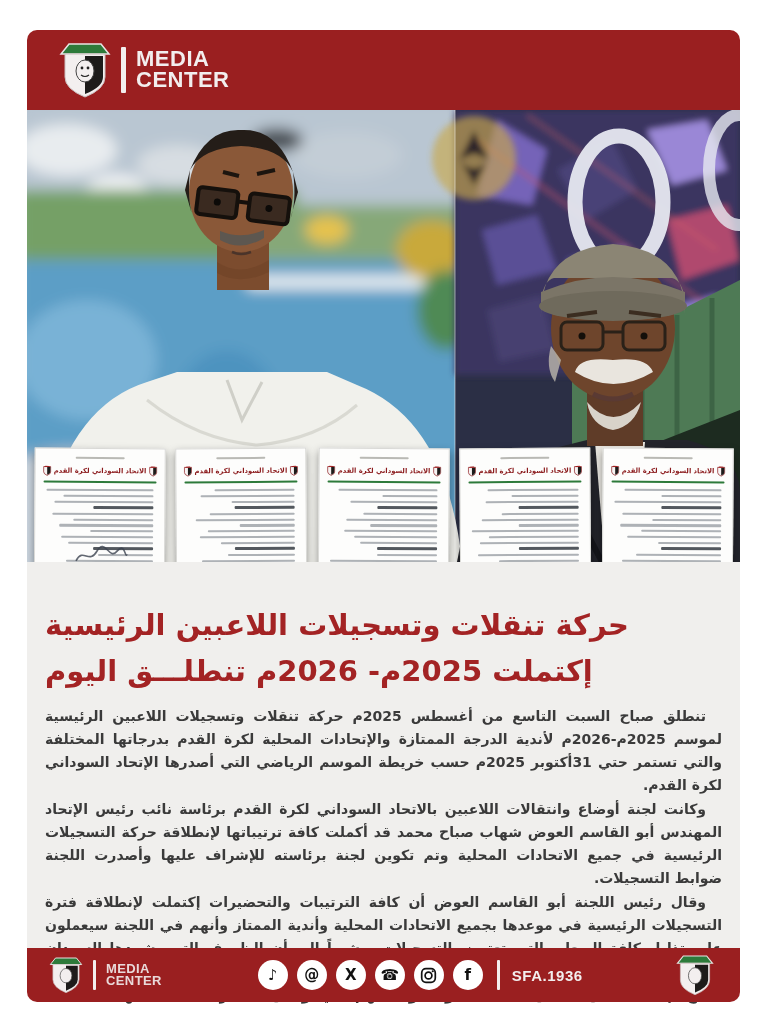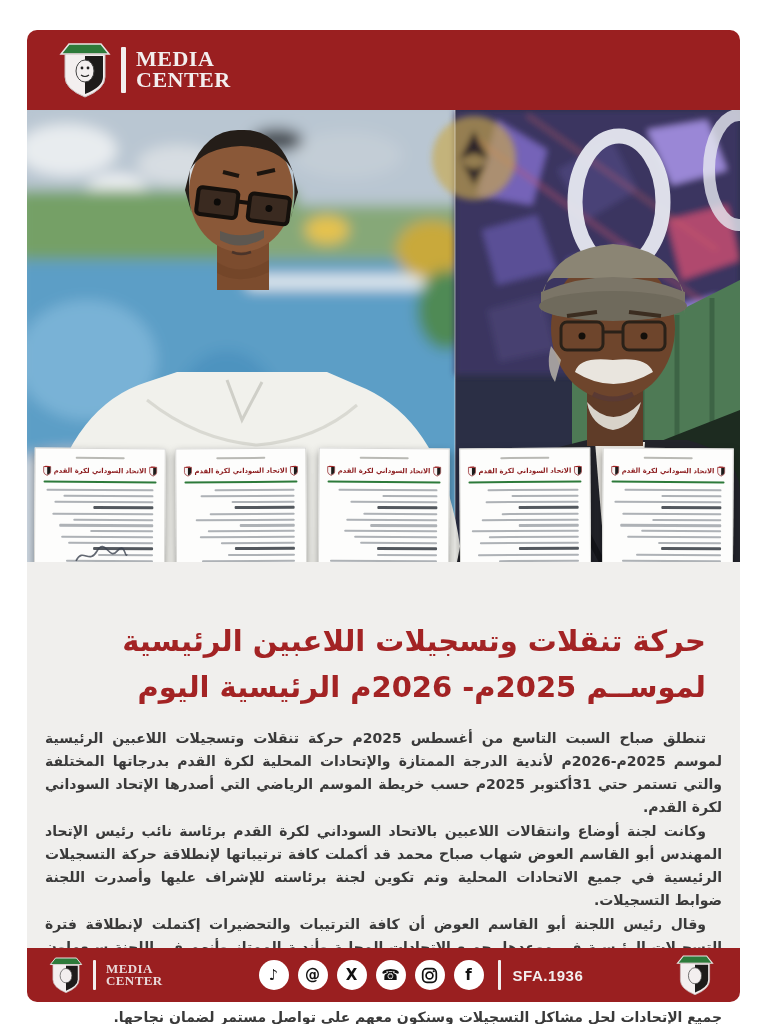--- a/index.html
+++ b/index.html
@@ -19,21 +19,21 @@
 
   
   .band-header{
     height:80px;background:var(--red);border-radius:10px 10px 0 0;
     display:flex;align-items:center;padding-left:32px;
   }
   .brand{display:flex;align-items:center;gap:10px;}
   .brand-divider{width:5px;height:46px;background:#f3eeee;border-radius:1px;}
   .brand-divider.small{width:3px;height:30px;}
   .brand-text{
-    color:#f3eeee;font-family:Liberation Serif, serif;
+    color:#f3eeee;font-family:Liberation Sans, sans-serif;
     font-weight:bold;font-size:22px;line-height:.95;letter-spacing:.5px;
   }
   .brand-text.small{font-size:13px;letter-spacing:.4px;color:#e9d9d9;}
 
   
   .photo{position:relative;height:452px;overflow:hidden;background:#3b82f6;}
   .photo svg{display:block;}
 
   
   .docs{
@@ -57,21 +57,21 @@
   .dline{height:2.4px;background:#8f949b;border-radius:1px;margin:3.4px 4px 0 auto;opacity:.72;}
   .dline.hdr{background:#4a4f55;height:3px;opacity:.95;}
   .signature{position:absolute;left:38px;width:56px;height:22px;opacity:.8;}
   .signature.mid{top:96px;}
 
   
   .content{
     background:var(--content-bg);height:386px;padding:40px 18px 0;position:relative;
   }
   .headline{
-    margin:16px;text-align:right;color:var(--headline-red);
+    margin:0;text-align:left;color:var(--headline-red);
     font-size:29px;font-weight:bold;line-height:1.6;direction:rtl;
   }
   .article{
     margin-top:10px;direction:rtl;text-align:justify;color:#3a3a3a;
     font-size:14px;font-weight:bold;line-height:1.66;
   }
   .article p{margin:0;text-indent:16px;}
 
   
   .band-footer{
@@ -380,21 +380,21 @@
           <div class="dline hdr" style="width:52%"></div>
           <div class="dline" style="width:74%"></div>
           <div class="dline" style="width:86%"></div>
         </div>
       </div>
   </div>
 
   <div class="content">
     <h1 class="headline">
       <span>حركة تنقلات وتسجيلات اللاعبين الرئيسية</span><br>
-      <span>لموســم 2025م- 2026م الرئيسية اليوم</span>
+      <span>إكتملت 2025م- 2026م تنطلـــق اليوم</span>
     </h1>
     <div class="article">
       <p>تنطلق صباح السبت التاسع من أغسطس 2025م حركة تنقلات وتسجيلات اللاعبين الرئيسية لموسم 2025م-2026م لأندية الدرجة الممتازة والإتحادات المحلية لكرة القدم بدرجاتها المختلفة والتي تستمر حتي 31أكتوبر 2025م حسب خريطة الموسم الرياضي التي أصدرها الإتحاد السوداني لكرة القدم.</p>
       <p>وكانت لجنة أوضاع وانتقالات اللاعبين بالاتحاد السوداني لكرة القدم برئاسة نائب رئيس الإتحاد المهندس أبو القاسم العوض شهاب صباح محمد قد أكملت كافة ترتيباتها لإنطلاقة حركة التسجيلات الرئيسية في جميع الاتحادات المحلية وتم تكوين لجنة برئاسته للإشراف عليها وأصدرت اللجنة ضوابط التسجيلات.</p>
       <p>وقال رئيس اللجنة أبو القاسم العوض أن كافة الترتيبات والتحضيرات إكتملت لإنطلاقة فترة التسجيلات الرئيسية في موعدها بجميع الاتحادات المحلية وأندية الممتاز وأنهم في اللجنة سيعملون على تذليل كافة الصعاب التي تعترض التسجيلات، مشيراً إلي أن الظروف التي يشهدها السودان جعلت هذه التسجيلات إستثنائية بسبب توقف النشاط الرياضي بسبب الحرب، وقال سنتعاون مع جميع الإتحادات لحل مشاكل التسجيلات وسنكون معهم علي تواصل مستمر لضمان نجاحها.</p>
     </div>
   </div>
 
   <div class="band-footer">
     <div class="brand">

